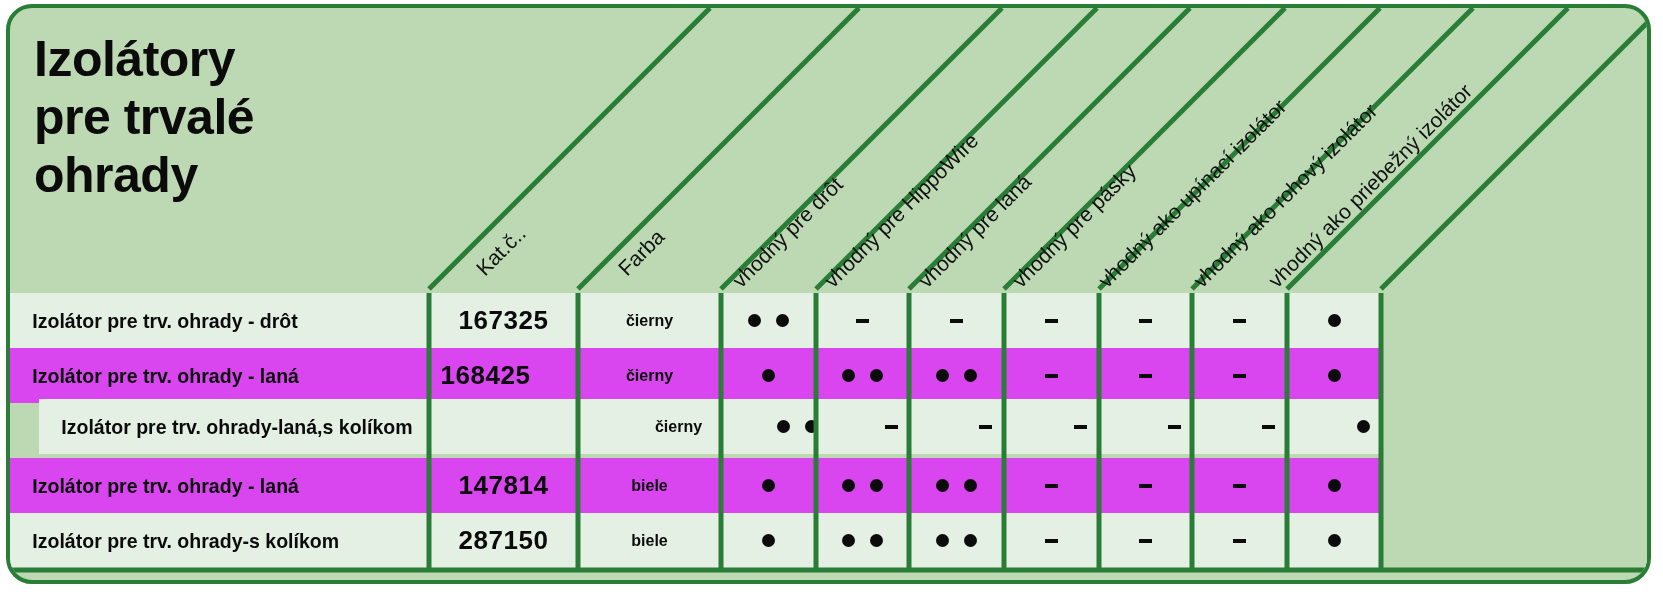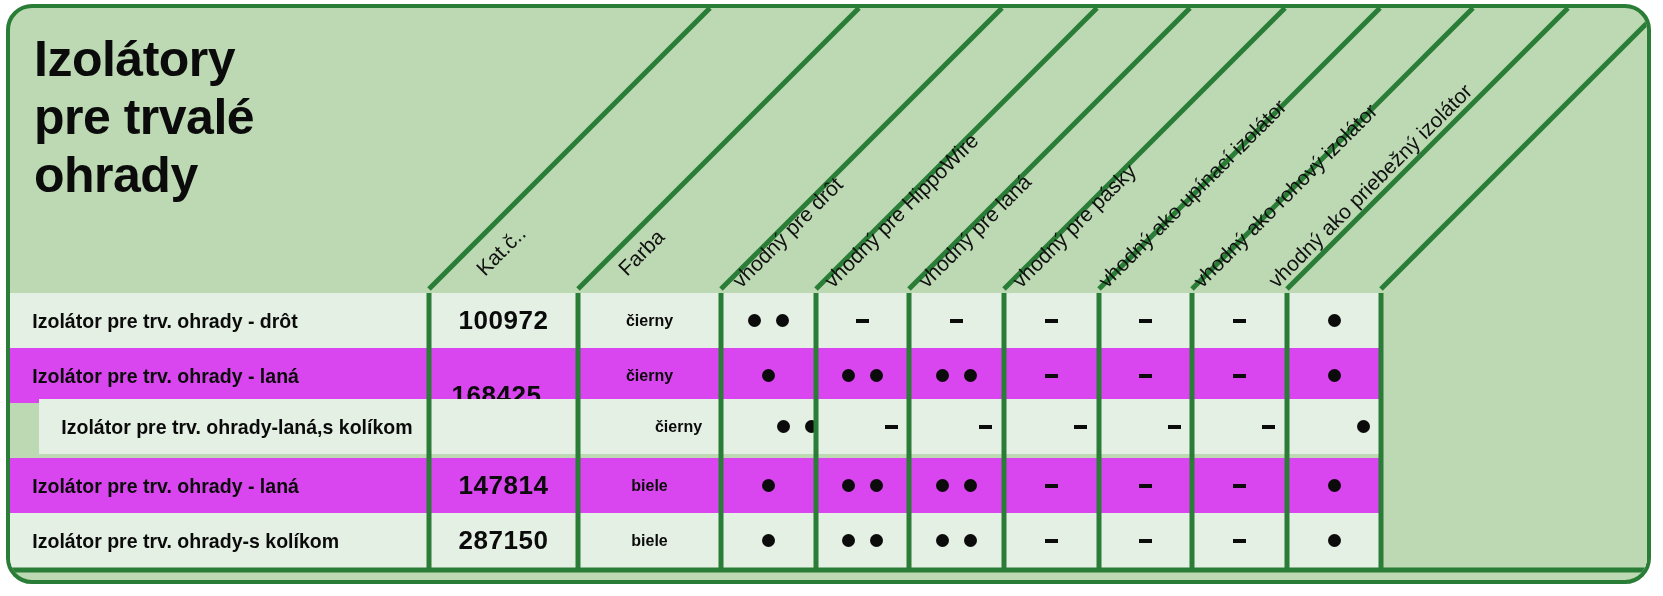--- a/index.html
+++ b/index.html
@@ -174,21 +174,21 @@
       <span>vhodný ako rohový izolátor</span>
     </div>
     <div class="hlabel" style="left:1262px;top:264px;">
       <span>vhodný ako priebežný izolátor</span>
     </div>
 
     <div class="tbody">
 
       <div class="row odd" style="top:0px;">
         <div class="cell name" style="left:0px;width:419px;">Izolátor pre trv. ohrady - drôt</div>
-        <div class="cell kat" style="left:419px;width:149px;">100972</div>
+        <div class="cell kat" style="left:419px;width:149px;">167325</div>
         <div class="cell farba" style="left:568px;width:143px;">čierny</div>
         <div class="cell mark" style="left:711px;width:95px;">
             <span class="dots">
               <span class="dot"></span>
               <span class="dot"></span>
             </span>
           </div>
         <div class="cell mark" style="left:806px;width:93px;">
             <span class="dots">
               <span class="dash"></span>
@@ -216,21 +216,21 @@
           </div>
         <div class="cell mark" style="left:1277px;width:94px;">
             <span class="dots">
               <span class="dot"></span>
             </span>
           </div>
       </div>
 
       <div class="row even" style="top:55px;">
         <div class="cell name" style="left:0px;width:419px;">Izolátor pre trv. ohrady - laná</div>
-        <div class="cell kat" style="left:412px;width:149px;margin-top:20px;">168425</div>
+        <div class="cell kat" style="left:401px;width:149px;">168425</div>
         <div class="cell farba" style="left:568px;width:143px;">čierny</div>
         <div class="cell mark" style="left:711px;width:95px;">
             <span class="dots">
               <span class="dot"></span>
             </span>
           </div>
         <div class="cell mark" style="left:806px;width:93px;">
             <span class="dots">
               <span class="dot"></span>
               <span class="dot"></span>

